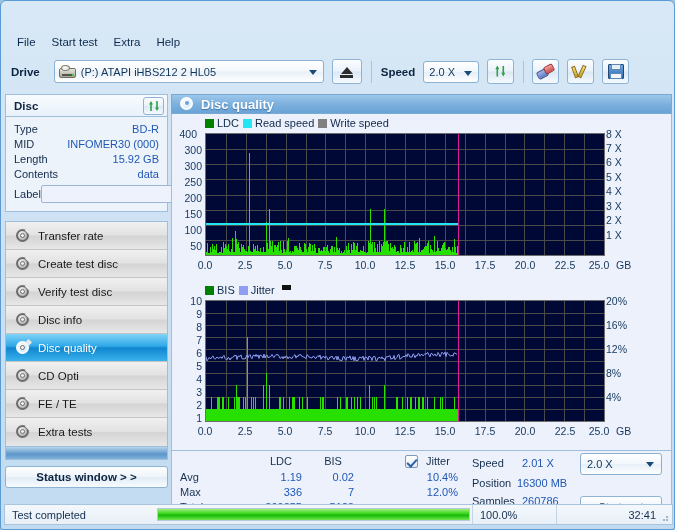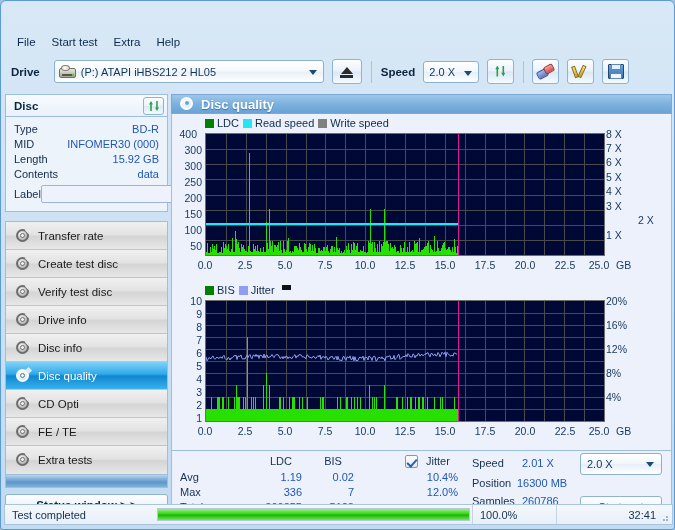--- a/index.html
+++ b/index.html
@@ -374,28 +374,20 @@
           </span>
         <span>Create test disc</span>
       </div>
       <div class="navitem">
         <span class="navicon">
             <i class="ring"></i>
             <i class="hub"></i>
             <i class="spark"></i>
           </span>
         <span>Verify test disc</span>
-      </div>
-      <div class="navitem">
-        <span class="navicon">
-            <i class="ring"></i>
-            <i class="hub"></i>
-            <i class="spark"></i>
-          </span>
-        <span>Drive info</span>
       </div>
       <div class="navitem">
         <span class="navicon">
             <i class="ring"></i>
             <i class="hub"></i>
             <i class="spark"></i>
           </span>
         <span>Disc info</span>
       </div>
       <div class="navitem sel">
@@ -765,21 +757,21 @@
             <div class="readline" style="left: 0px; width: 252px; bottom: 30px;"></div>
             <div class="marker" style="left: 252px; background: rgb(224, 24, 155);"></div>
           </div>
 
         <div class="ytick-r" style="left:434px; top:14px;">8 X</div>
         <div class="ytick-r" style="left:434px; top:28px;">7 X</div>
         <div class="ytick-r" style="left:434px; top:42px;">6 X</div>
         <div class="ytick-r" style="left:434px; top:57px;">5 X</div>
         <div class="ytick-r" style="left:434px; top:71px;">4 X</div>
         <div class="ytick-r" style="left:434px; top:86px;">3 X</div>
-        <div class="ytick-r" style="left:434px; top:100px;padding-left:32px;">2 X</div>
+        <div class="ytick-r" style="left:434px; top:100px;">2 X</div>
         <div class="ytick-r" style="left:434px; top:115px;">1 X</div>
 
         <div class="xtick" style="left:13px;  top:145px; width:40px">0.0</div>
         <div class="xtick" style="left:53px;  top:145px; width:40px">2.5</div>
         <div class="xtick" style="left:93px;  top:145px; width:40px">5.0</div>
         <div class="xtick" style="left:133px; top:145px; width:40px">7.5</div>
         <div class="xtick" style="left:173px; top:145px; width:40px">10.0</div>
         <div class="xtick" style="left:213px; top:145px; width:40px">12.5</div>
         <div class="xtick" style="left:253px; top:145px; width:40px">15.0</div>
         <div class="xtick" style="left:293px; top:145px; width:40px">17.5</div>

